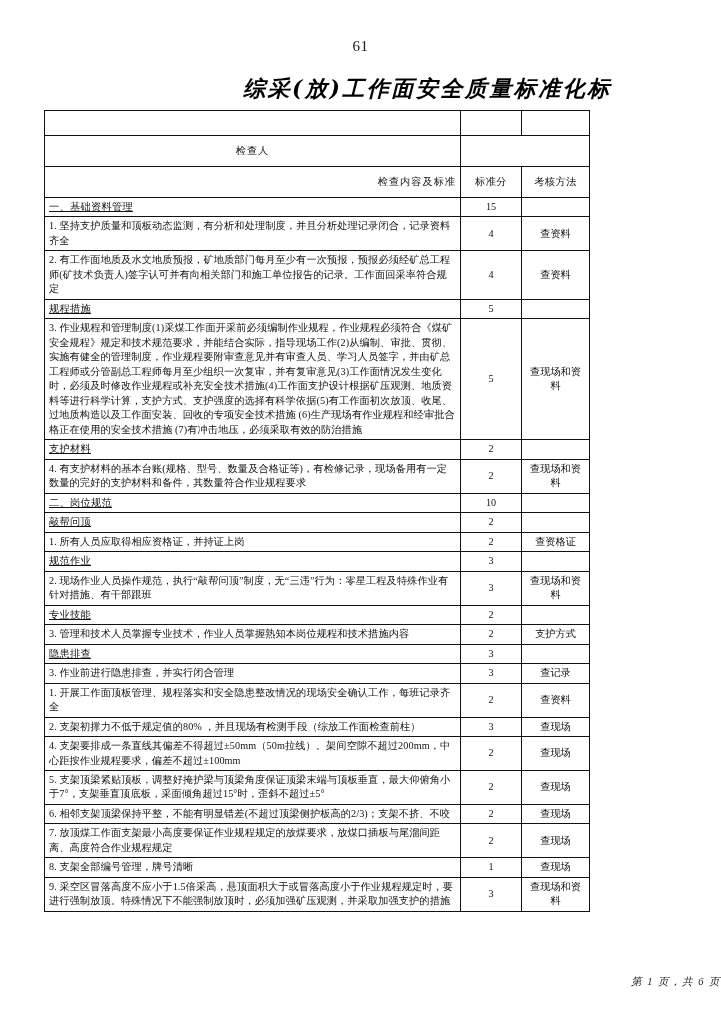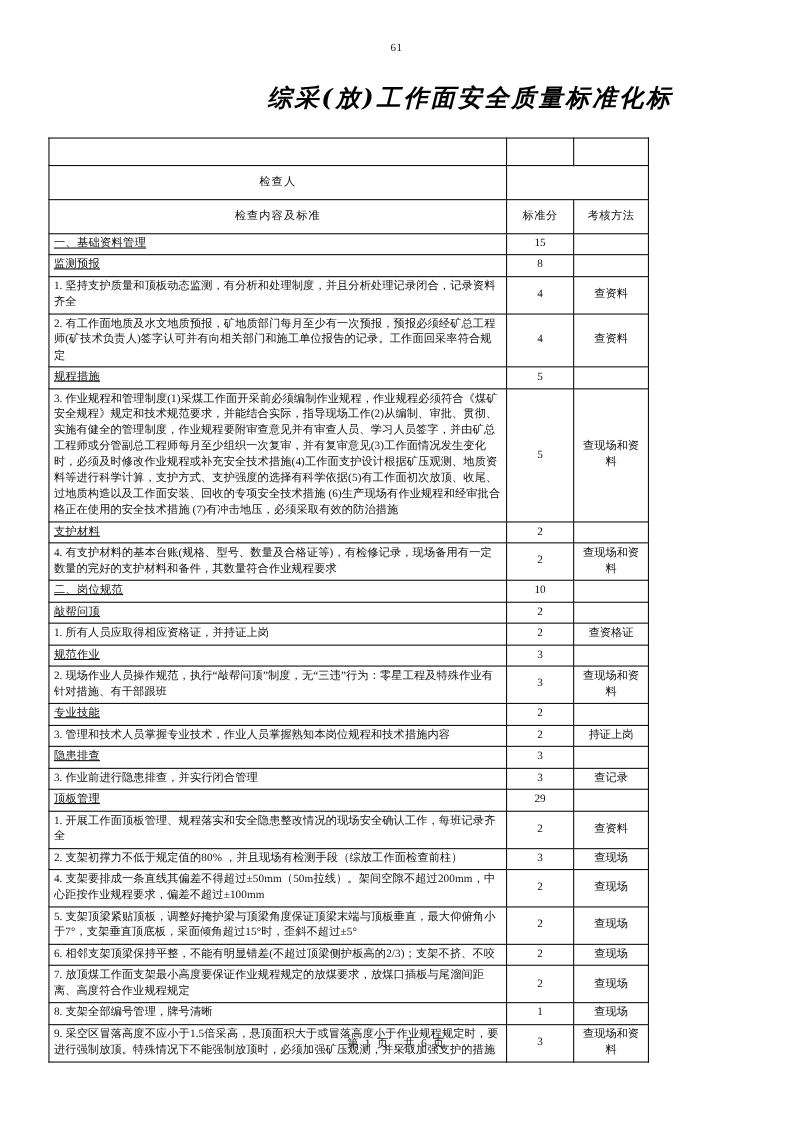--- a/index.html
+++ b/index.html
@@ -18,42 +18,42 @@
   .page {
     position: absolute;
     inset: 0;
   }
   .page-number {
     position: absolute;
     top: 38px;
     left: 0;
     width: 721px;
     text-align: center;
-    font-size: 10px;
+    font-size: 15px;
     font-family: "Liberation Serif", serif;
     color: #1a1a1a;
     letter-spacing: 0.5px;
   }
   .doc-title {
     position: absolute;
     top: 74px;
     left: 243px;
     width: 520px;
     white-space: nowrap;
     overflow: hidden;
     font-family: "DejaVu Serif", "Liberation Serif", serif;
     font-weight: bold;
     font-size: 22px;
     letter-spacing: 2.5px;
     color: #000000;
     font-style: italic;
   }
   table.main-table {
     position: absolute;
-    top: 125px;
+    top: 110px;
     left: 44px;
     width: 545px;
     border-collapse: collapse;
     table-layout: fixed;
   }
   table.main-table td {
     border: 1px solid #111111;
     padding: 2px 4px;
     font-size: 10.2px;
     line-height: 1.42;
@@ -66,21 +66,21 @@
   td.col-method  { width: 68px; text-align: center; }
 
   tr.r-blank td { height: 20px; }
   td.cell-inspector {
     text-align: center;
     font-size: 13px;
     height: 26px;
     letter-spacing: 1px;
   }
   td.cell-head {
-    text-align: center;
+    text-align: right;
     font-size: 13px;
     height: 26px;
     letter-spacing: 1px;
   }
   td.cell-head-sm {
     text-align: center;
     font-size: 12.5px;
     letter-spacing: 0.5px;
     margin-top: 32px;
   }
@@ -88,27 +88,28 @@
     text-align: left;
     letter-spacing: 0.3px;
     text-decoration: underline;
   }
   td.cell-body {
     text-align: left;
     letter-spacing: 0.1px;
   }
   .footer {
     position: absolute;
-    top: 942px;
+    top: 975px;
     left: 0;
     width: 721px;
-    text-align: center;
+    text-align: right;
     font-size: 10.5px;
     letter-spacing: 1.5px;
     color: #1a1a1a;
+    font-style: italic;
   }
 </style>
 </head>
 <body>
 
 <div class="page">
 
   <div class="page-number">61</div>
 
   <div class="doc-title">综采(放)工作面安全质量标准化标</div>
@@ -133,25 +134,20 @@
         <td class="col-content cell-head">检查内容及标准</td>
         <td class="col-score cell-head-sm">标准分</td>
         <td class="col-method cell-head-sm">考核方法</td>
       </tr>
     <tr>
           <td class="col-content cell-section">一、基础资料管理</td>
           <td class="col-score">15</td>
           <td class="col-method"></td>
         </tr>
         <tr>
-          <td class="col-content cell-section">监测预报</td>
-          <td class="col-score">8</td>
-          <td class="col-method"></td>
-        </tr>
-        <tr>
           <td class="col-content cell-body">1. 坚持支护质量和顶板动态监测，有分析和处理制度，并且分析处理记录闭合，记录资料齐全</td>
           <td class="col-score">4</td>
           <td class="col-method">查资料</td>
         </tr>
         <tr>
           <td class="col-content cell-body">2. 有工作面地质及水文地质预报，矿地质部门每月至少有一次预报，预报必须经矿总工程师(矿技术负责人)签字认可并有向相关部门和施工单位报告的记录。工作面回采率符合规定</td>
           <td class="col-score">4</td>
           <td class="col-method">查资料</td>
         </tr>
         <tr>
@@ -200,36 +196,31 @@
           <td class="col-method">查现场和资料</td>
         </tr>
         <tr>
           <td class="col-content cell-section">专业技能</td>
           <td class="col-score">2</td>
           <td class="col-method"></td>
         </tr>
         <tr>
           <td class="col-content cell-body">3. 管理和技术人员掌握专业技术，作业人员掌握熟知本岗位规程和技术措施内容</td>
           <td class="col-score">2</td>
-          <td class="col-method">持证上岗</td>
+          <td class="col-method">支护方式</td>
         </tr>
         <tr>
           <td class="col-content cell-section">隐患排查</td>
           <td class="col-score">3</td>
           <td class="col-method"></td>
         </tr>
         <tr>
           <td class="col-content cell-body">3. 作业前进行隐患排查，并实行闭合管理</td>
           <td class="col-score">3</td>
           <td class="col-method">查记录</td>
-        </tr>
-        <tr>
-          <td class="col-content cell-section">顶板管理</td>
-          <td class="col-score">29</td>
-          <td class="col-method"></td>
         </tr>
         <tr>
           <td class="col-content cell-body">1. 开展工作面顶板管理、规程落实和安全隐患整改情况的现场安全确认工作，每班记录齐全</td>
           <td class="col-score">2</td>
           <td class="col-method">查资料</td>
         </tr>
         <tr>
           <td class="col-content cell-body">2. 支架初撑力不低于规定值的80% ，并且现场有检测手段（综放工作面检查前柱）</td>
           <td class="col-score">3</td>
           <td class="col-method">查现场</td>

